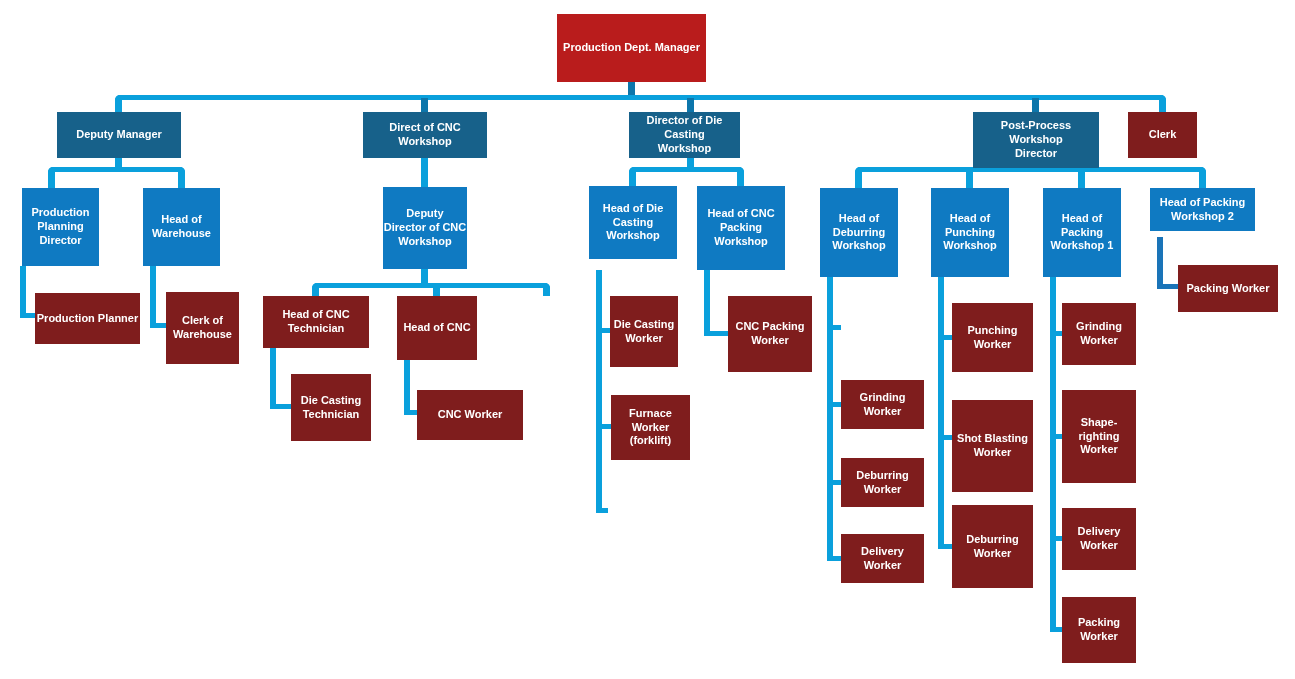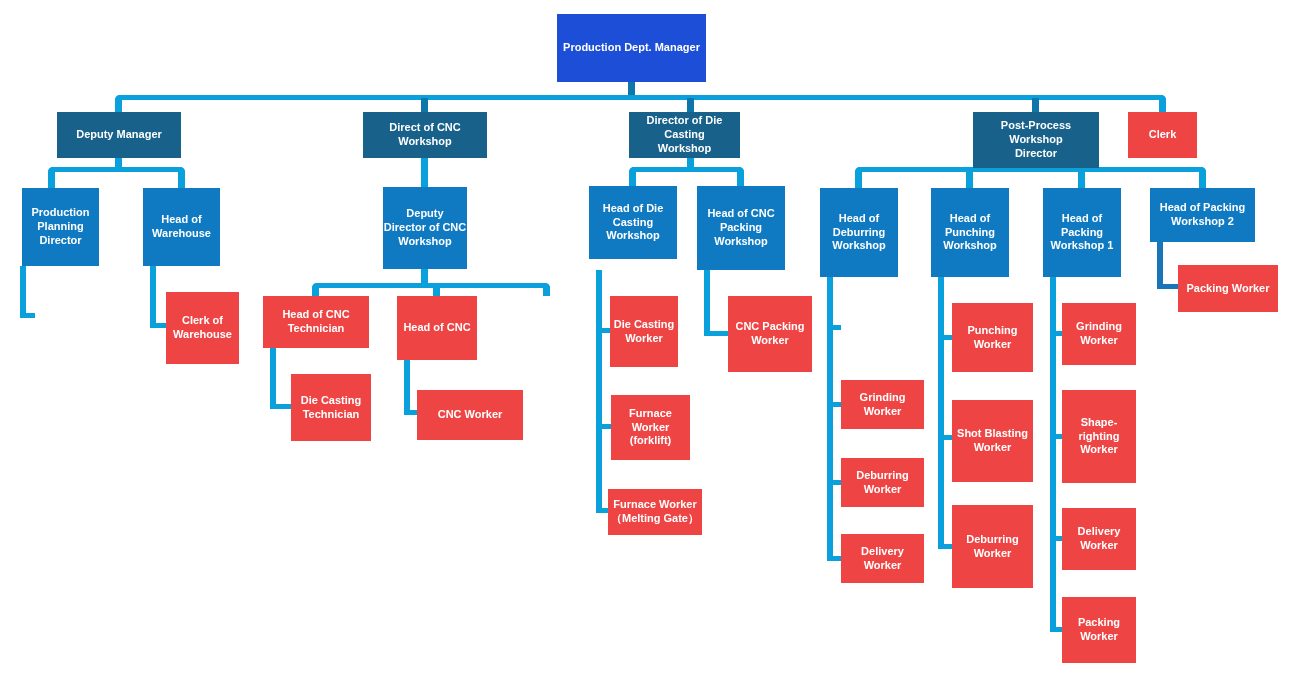--- a/index.html
+++ b/index.html
@@ -5,24 +5,24 @@
   html,body{margin:0;padding:0;background:#fff;}
   #canvas{
     position:relative;width:1295px;height:679px;background:#ffffff;overflow:hidden;
     font-family:"Liberation Sans",sans-serif;
   }
   .node{
     position:absolute;display:flex;align-items:center;justify-content:center;
     text-align:center;color:#ffffff;font-weight:bold;font-size:11px;line-height:1.25;
     white-space:pre-line;box-sizing:border-box;
   }
-  .l1{background:#1d4ed8;font-size:11px;}
+  .l1{background:#b91c1c;font-size:11px;}
   .l2{background:#17618a;}
   .l3{background:#0f7ac2;}
-  .l4{background:#ef4444;}
+  .l4{background:#7f1d1d;}
   .conn{position:absolute;background:#0aa0dc;}
   .c-trunkstub{background:#0d76ab;}
   .c-trunk{border-top:5px solid #0a8fca;border-left:7px solid #0a8fca;border-right:7px solid #0a8fca;}
   .c-dark{background:#1a74b8;}
   .bracket{
     position:absolute;box-sizing:border-box;background:transparent;
     border-top:5px solid #0aa0dc;border-left:7px solid #0aa0dc;border-right:7px solid #0aa0dc;
     border-radius:5px 5px 0 0;
   }
 </style>
@@ -114,53 +114,52 @@
 Workshop</div>
   <div class="node l3" style="left:820px;top:188px;width:78px;height:89px">Head of
 Deburring
 Workshop</div>
   <div class="node l3" style="left:931px;top:188px;width:78px;height:89px">Head of
 Punching
 Workshop</div>
   <div class="node l3" style="left:1043px;top:188px;width:78px;height:89px">Head of
 Packing
 Workshop 1</div>
-  <div class="node l3" style="left:1150px;top:188px;width:105px;height:54px">Head of Packing
+  <div class="node l3" style="left:1150px;top:188px;width:105px;height:43px">Head of Packing
 Workshop 2</div>
 
+  <div class="node l4" style="left:35px;top:293px;width:105px;height:51px">Production Planner</div>
   <div class="node l4" style="left:166px;top:292px;width:73px;height:72px">Clerk of
 Warehouse</div>
 
   <div class="node l4" style="left:263px;top:296px;width:106px;height:52px">Head of CNC
 Technician</div>
   <div class="node l4" style="left:397px;top:296px;width:80px;height:64px">Head of CNC</div>
   <div class="node l4" style="left:291px;top:374px;width:80px;height:67px">Die Casting
 Technician</div>
   <div class="node l4" style="left:417px;top:390px;width:106px;height:50px">CNC Worker</div>
 
   <div class="node l4" style="left:610px;top:296px;width:68px;height:71px">Die Casting
 Worker</div>
   <div class="node l4" style="left:611px;top:395px;width:79px;height:65px">Furnace
 Worker
 (forklift)</div>
-  <div class="node l4" style="left:608px;top:489px;width:94px;height:46px">Furnace Worker
-（Melting Gate）</div>
   <div class="node l4" style="left:728px;top:296px;width:84px;height:76px">CNC Packing
 Worker</div>
 
   <div class="node l4" style="left:841px;top:380px;width:83px;height:49px">Grinding
 Worker</div>
   <div class="node l4" style="left:841px;top:458px;width:83px;height:49px">Deburring
 Worker</div>
   <div class="node l4" style="left:841px;top:534px;width:83px;height:49px">Delivery
 Worker</div>
 
   <div class="node l4" style="left:952px;top:303px;width:81px;height:69px">Punching
 Worker</div>
-  <div class="node l4" style="left:952px;top:400px;width:81px;height:82px">Shot Blasting
+  <div class="node l4" style="left:952px;top:400px;width:81px;height:92px">Shot Blasting
 Worker</div>
   <div class="node l4" style="left:952px;top:505px;width:81px;height:83px">Deburring
 Worker</div>
 
   <div class="node l4" style="left:1062px;top:303px;width:74px;height:62px">Grinding
 Worker</div>
   <div class="node l4" style="left:1062px;top:390px;width:74px;height:93px">Shape-
 righting
 Worker</div>
   <div class="node l4" style="left:1062px;top:508px;width:74px;height:62px">Delivery

